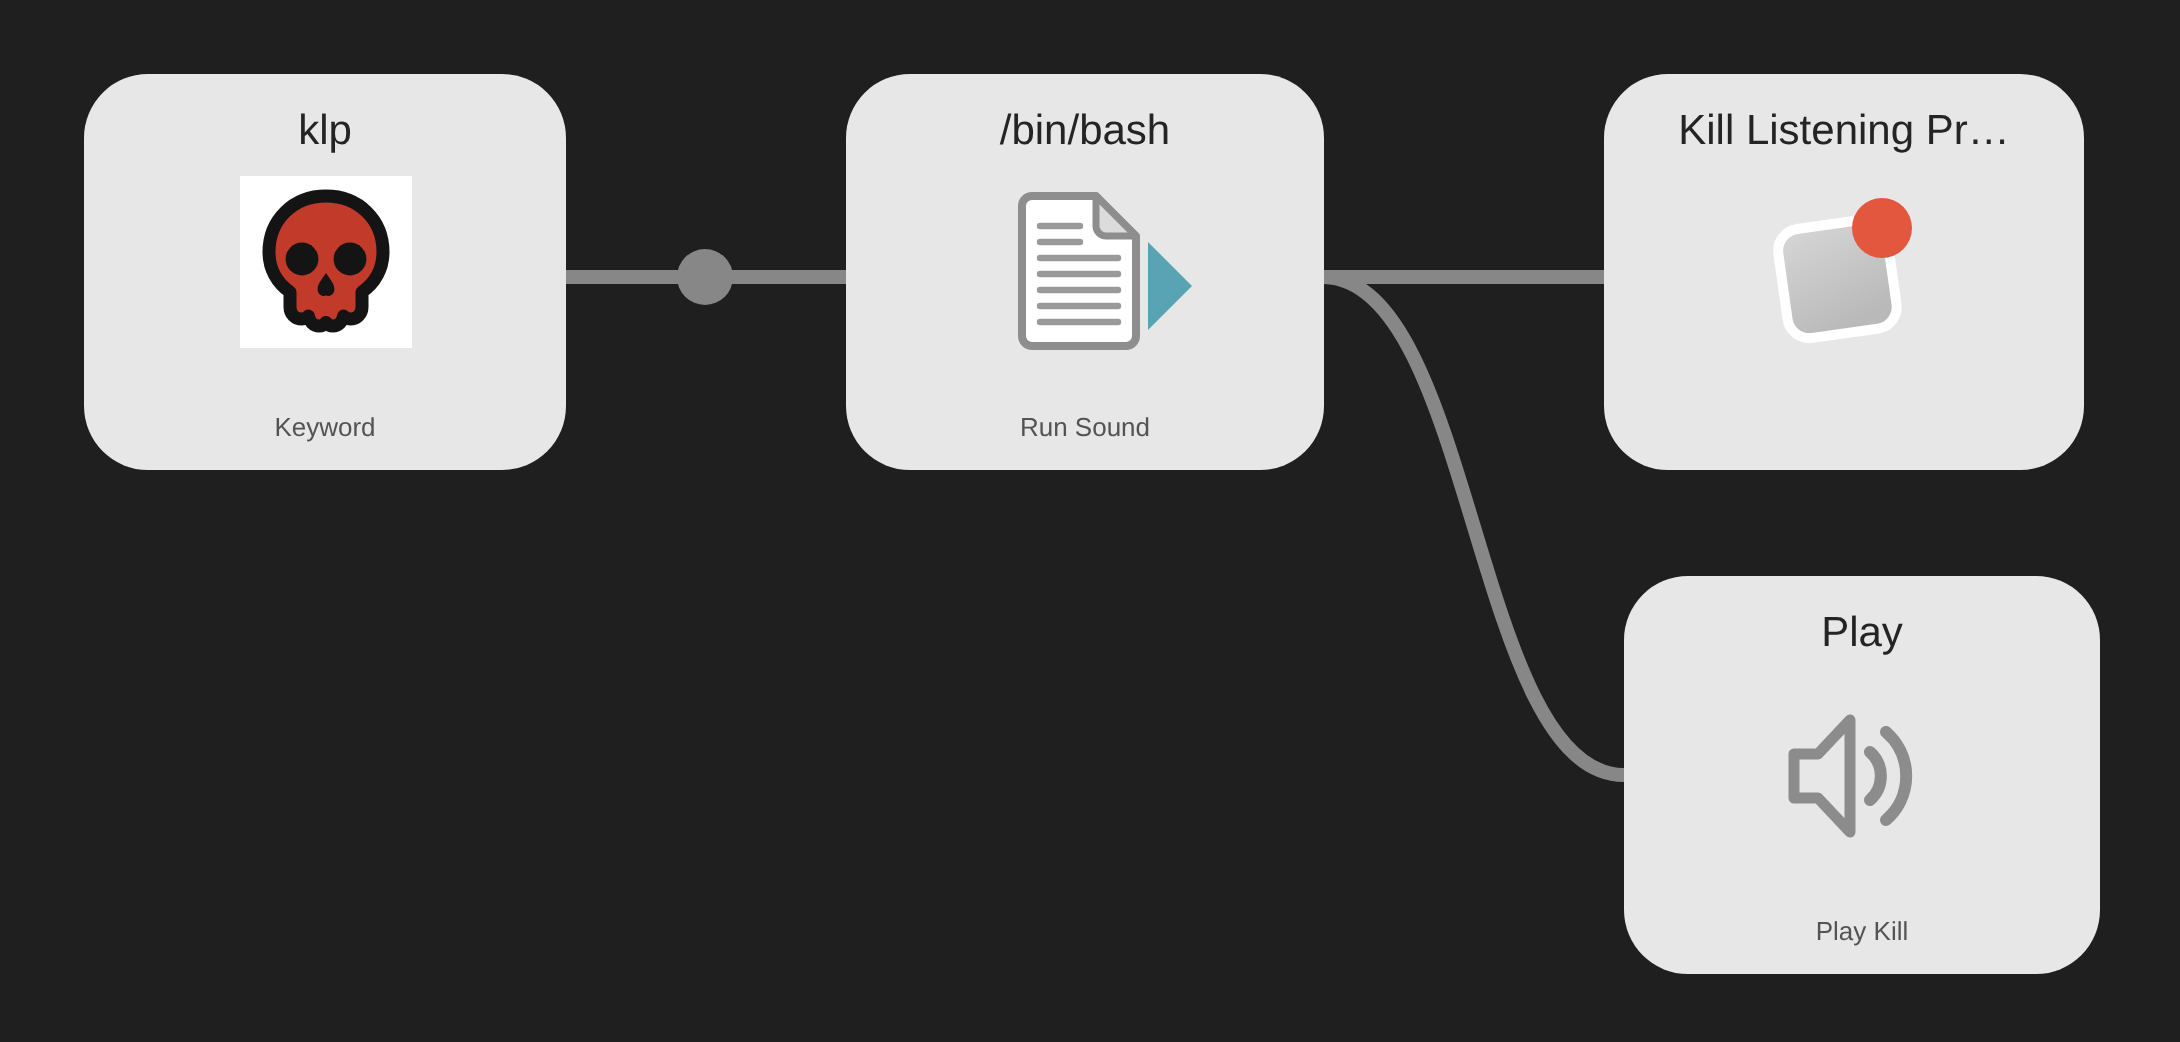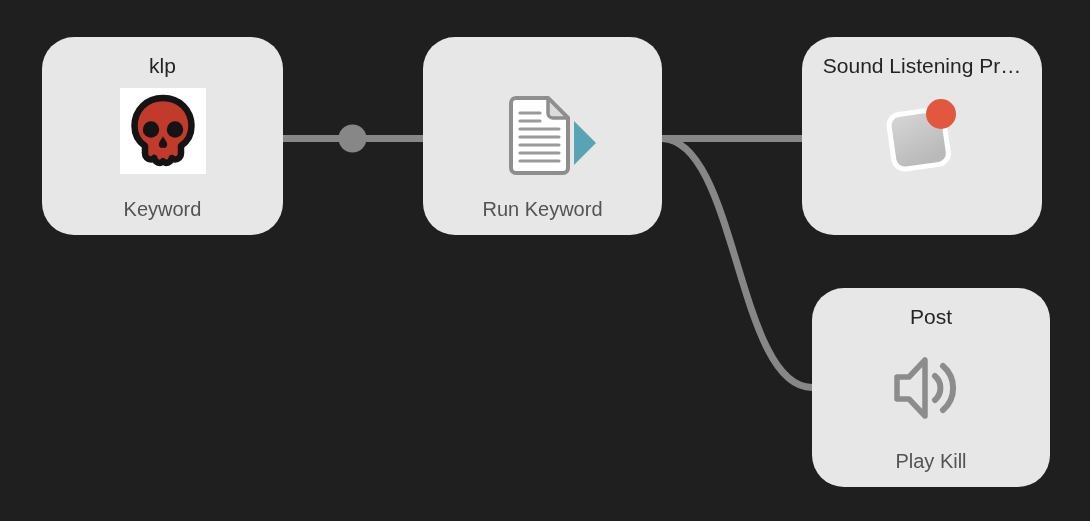--- a/index.html
+++ b/index.html
@@ -30,21 +30,21 @@
     font-size: 21px;
     line-height: 27px;
     color: #242424;
     white-space: nowrap;
     overflow: hidden;
   }
   .node-subtitle {
     position: absolute;
     bottom: 14px; left: 10px; right: 10px;
     text-align: center;
-    font-size: 20px;
+    font-size: 13px;
     color: #535353;
     white-space: nowrap;
   }
   .icon-slot {
     position: absolute;
     left: 0; right: 0;
     display: flex;
     justify-content: center;
     align-items: center;
   }
@@ -76,59 +76,60 @@
         <circle cx="55" cy="41.5" r="8.2" fill="#141414"></circle>
         <path d="M43 48.5 C41 51.5 38.8 54 38.8 56.6 C38.8 58.8 40.4 60 42 60
                  C42.4 60 42.8 59.8 43 59.5 C43.2 59.8 43.6 60 44 60
                  C45.6 60 47.2 58.8 47.2 56.6 C47.2 54 45 51.5 43 48.5 Z" fill="#141414"></path>
       </svg>
     </div>
     <div class="node-subtitle">Keyword</div>
   </div>
 
   <div class="node" style="left:423px; top:37px; width:239px; height:198px;">
+    <div class="node-title">/bin/bash</div>
     <div class="icon-slot" style="top:54px; height:88px;">
       <svg width="106" height="88" viewBox="0 0 106 88">
         <path d="M26 7 H58 L78 27 V77 A5 5 0 0 1 73 82 H26 A5 5 0 0 1 21 77 V12 A5 5 0 0 1 26 7 Z" fill="#ffffff" stroke="#8e8e8e" stroke-width="4" stroke-linejoin="round"></path>
         <path d="M58 7 V22 A5 5 0 0 0 63 27 H78 Z" fill="#dcdcdc" stroke="#8e8e8e" stroke-width="3.5" stroke-linejoin="round"></path>
         <g stroke="#9a9a9a" stroke-width="3.2" stroke-linecap="round">
           <line x1="30" y1="22" x2="50" y2="22"></line>
           <line x1="30" y1="30" x2="50" y2="30"></line>
           <line x1="30" y1="38" x2="69" y2="38"></line>
           <line x1="30" y1="46" x2="69" y2="46"></line>
           <line x1="30" y1="54" x2="69" y2="54"></line>
           <line x1="30" y1="62" x2="69" y2="62"></line>
           <line x1="30" y1="70" x2="69" y2="70"></line>
         </g>
         <path d="M84 30 L84 74 L106 52 Z" fill="#58a3b4"></path>
       </svg>
     </div>
-    <div class="node-subtitle">Run Keyword</div>
+    <div class="node-subtitle">Run Sound</div>
   </div>
 
   <div class="node" style="left:802px; top:37px; width:240px; height:198px;">
-    <div class="node-title">Sound Listening Pr…</div>
+    <div class="node-title">Kill Listening Pr…</div>
     <div class="icon-slot" style="top:51px; height:92px;">
       <svg width="100" height="92" viewBox="0 0 100 92">
         <defs>
           <linearGradient id="notifGrad" x1="0" y1="0" x2="0.4" y2="1">
             <stop offset="0" stop-color="#d7d7d7"></stop>
             <stop offset="1" stop-color="#b9b9b9"></stop>
           </linearGradient>
         </defs>
         <g transform="rotate(-8 46 50)">
           <rect x="19" y="24" width="55" height="55" rx="11" fill="url(#notifGrad)" stroke="#ffffff" stroke-width="5"></rect>
         </g>
         <circle cx="69" cy="26" r="15" fill="#e4573f"></circle>
       </svg>
     </div>
   </div>
 
   <div class="node" style="left:812px; top:288px; width:238px; height:199px;">
-    <div class="node-title">Post</div>
+    <div class="node-title">Play</div>
     <div class="icon-slot" style="top:56px; height:86px;">
       <svg width="92" height="86" viewBox="0 0 92 86">
         <path d="M12 33 H24 L40 16 V72 L24 55 H12 Z" fill="none" stroke="#8c8c8c" stroke-width="5.5" stroke-linejoin="round"></path>
         <path d="M50 32 a16 16 0 0 1 0 24" fill="none" stroke="#8c8c8c" stroke-width="6" stroke-linecap="round"></path>
         <path d="M58 22 a29 29 0 0 1 0 44" fill="none" stroke="#8c8c8c" stroke-width="6" stroke-linecap="round"></path>
       </svg>
     </div>
     <div class="node-subtitle">Play Kill</div>
   </div>
 

